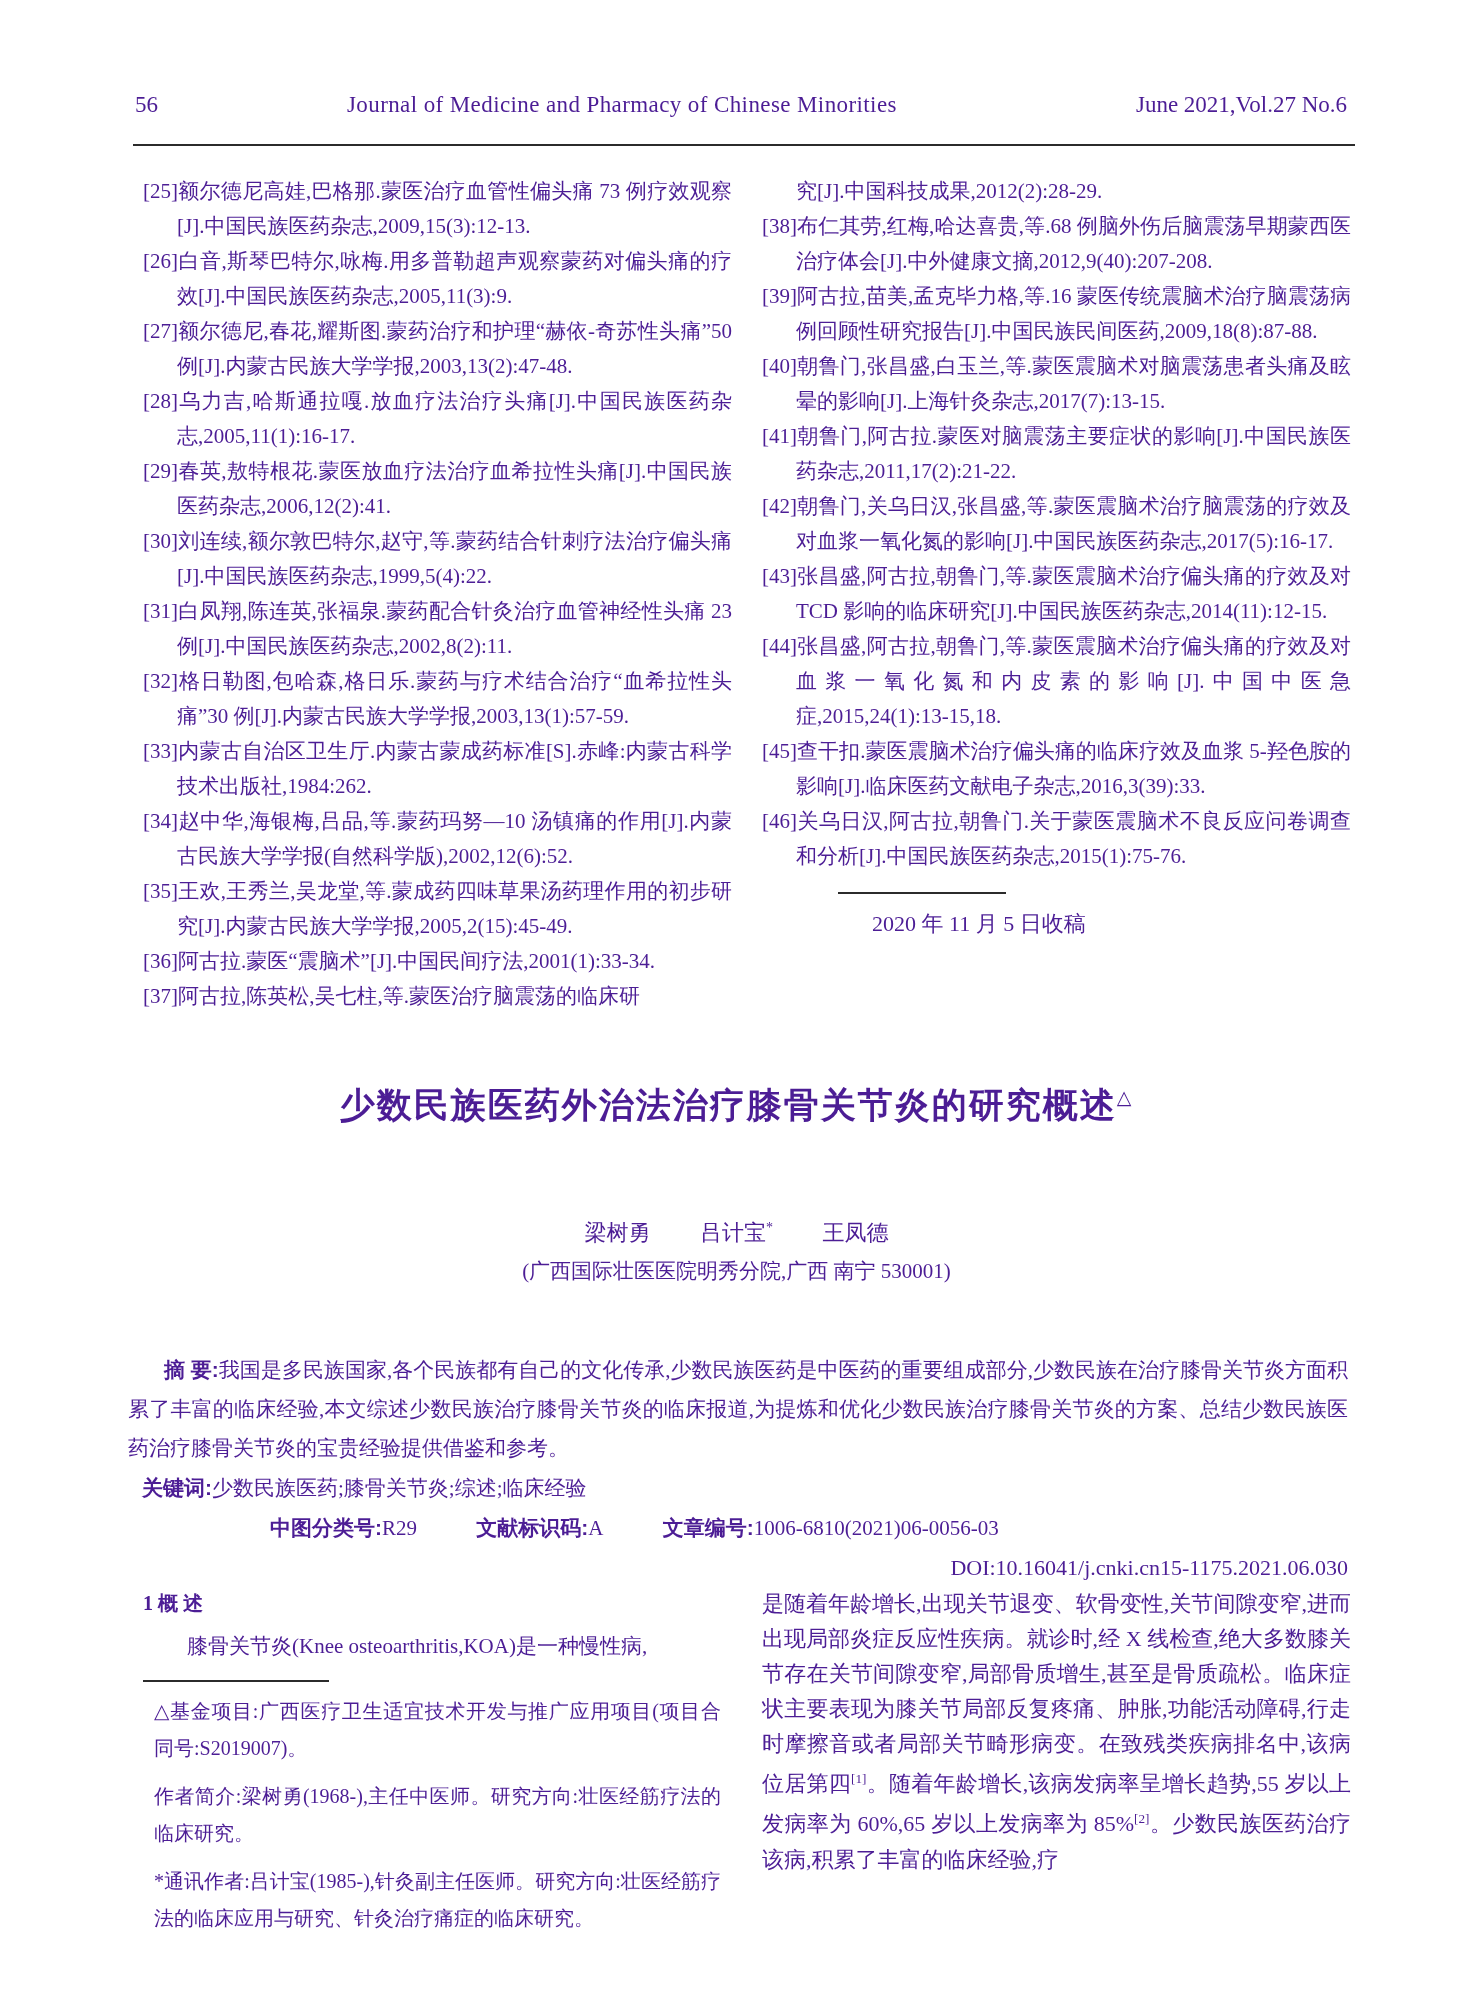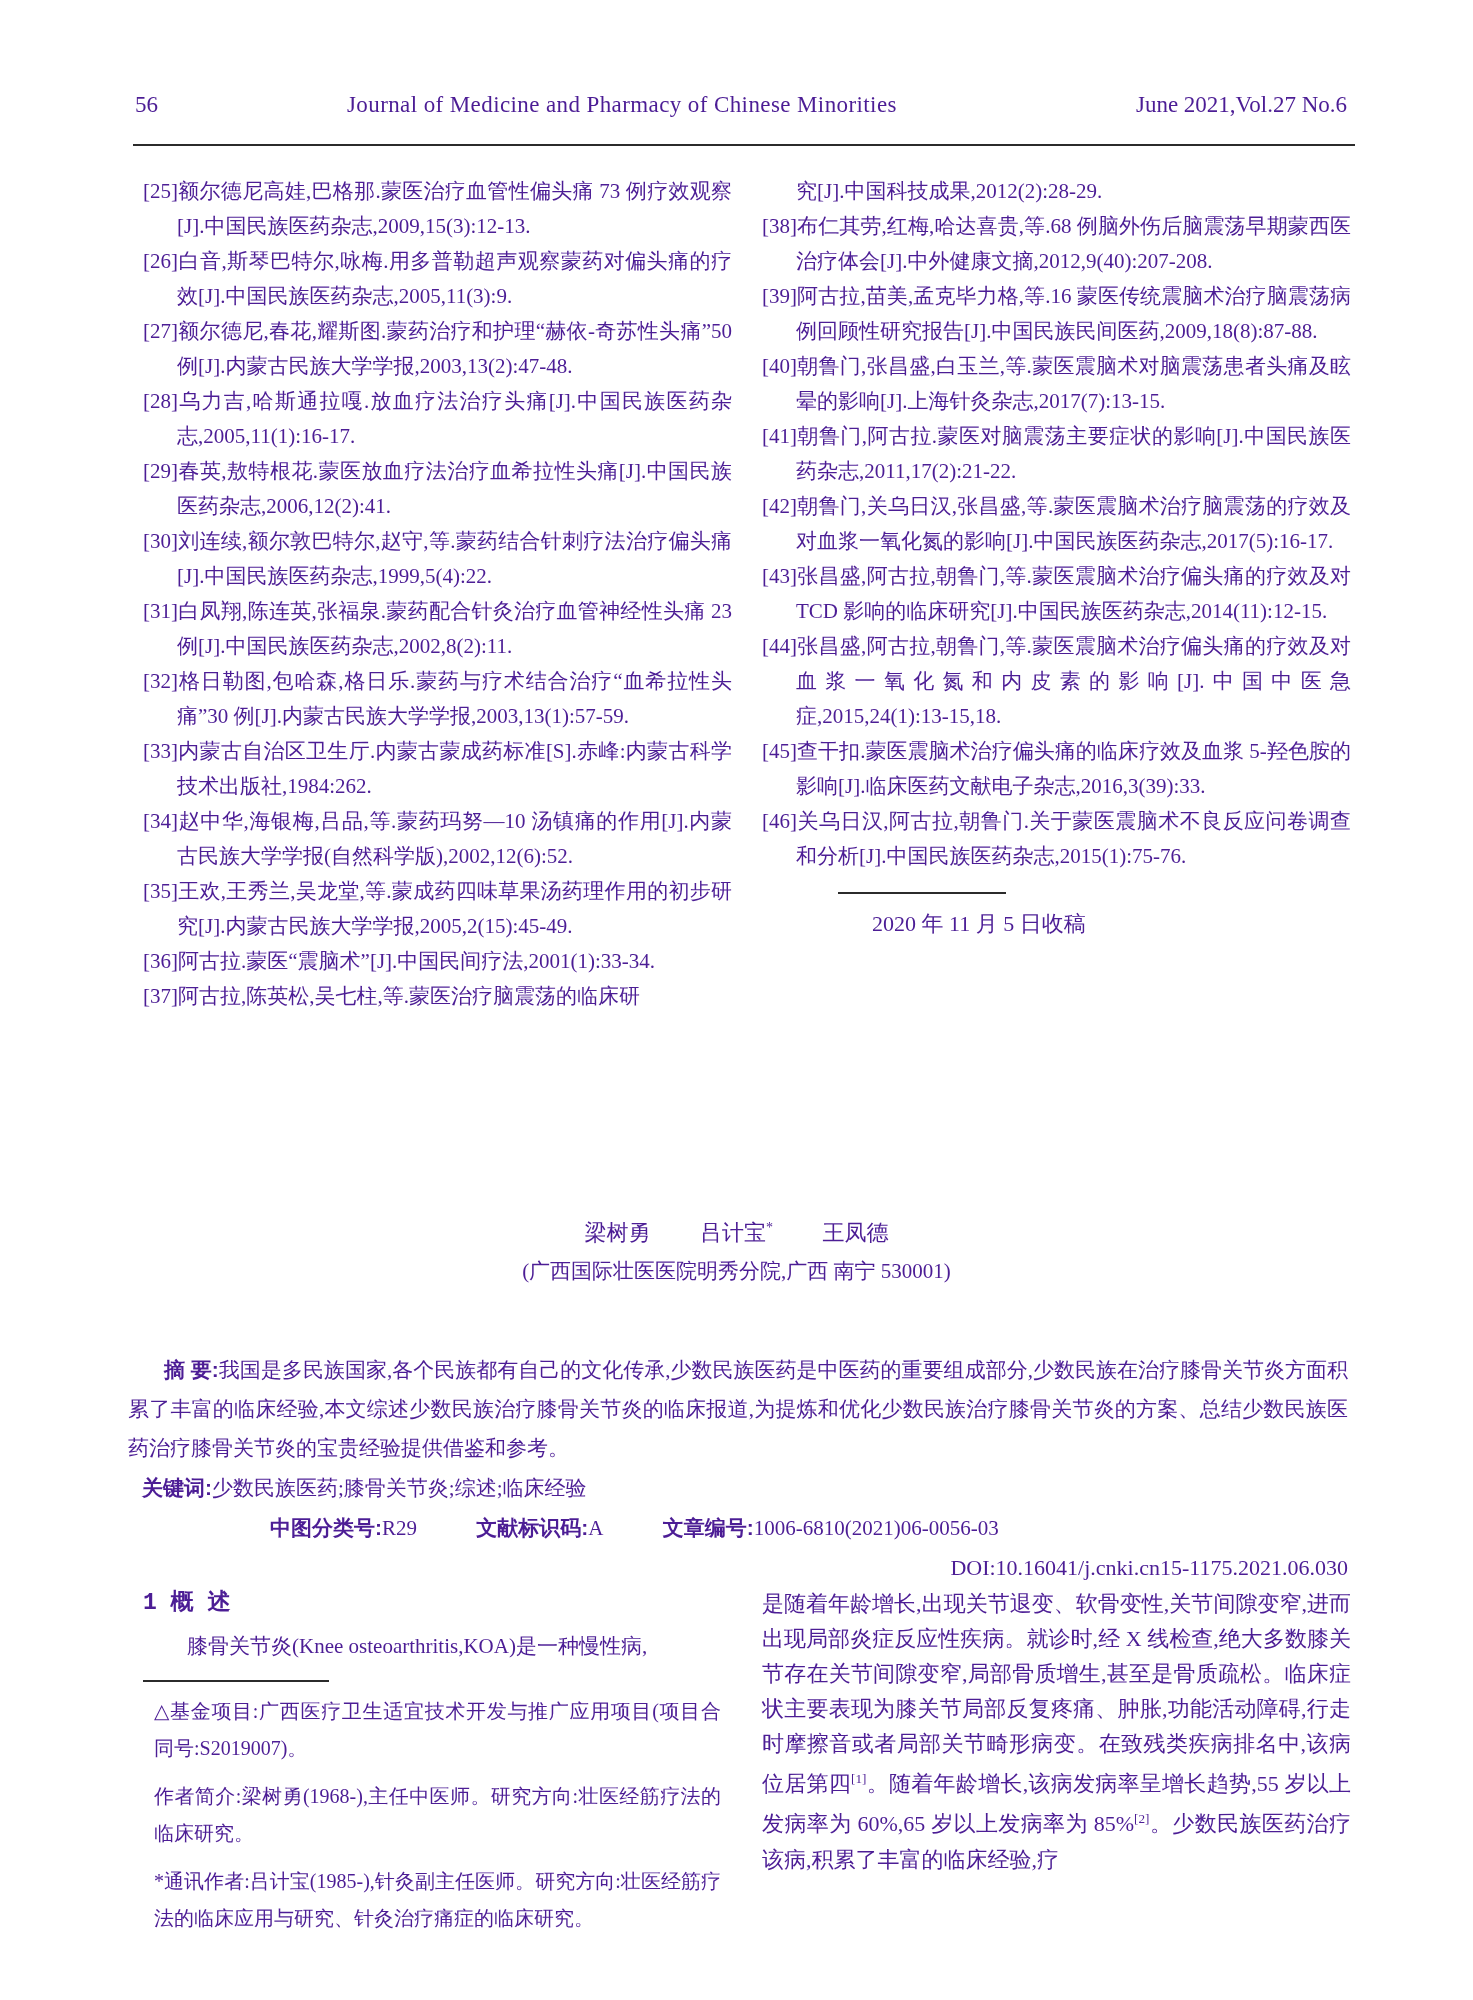--- a/index.html
+++ b/index.html
@@ -34,22 +34,22 @@
   .abstract p{margin:0;}
   .abs-p{text-indent:36px;}
   .lbl{font-family:"Liberation Sans","DejaVu Sans",sans-serif;font-weight:bold;}
   .kw-p{text-indent:14px;}
   .meta-p{padding-left:142px;text-align:left;}
   .meta-p .pair{margin-right:54px;white-space:nowrap;}
   .doi-p{text-align:right;font-size:22px;}
   
   .bottom{position:absolute;top:1586px;left:143px;width:1208px;display:flex;gap:30px;}
   .bcol{width:589px;font-size:22px;line-height:35px;text-align:justify;}
-  .sec-h{font-family:Liberation Mono, monospace;font-weight:bold;
-         font-size:23px;margin:0;}
+  .sec-h{font-family:Liberation Serif, serif;font-weight:bold;
+         font-size:20px;margin:0;}
   .lead{margin:8px 0 0 0;text-indent:44px;font-size:21px;}
   .fn-rule{width:186px;border-top:2px solid #2b2b2b;margin:16px 0 8px 0;}
   .fns{font-size:20px;line-height:37px;}
   .fns p{margin:11px;}
   .body-r p{margin:0;}
   sup{font-size:.6em;}
 </style>
 </head>
 <body>
 
@@ -86,20 +86,21 @@
       <div class="ref"><span>[42]</span><span>朝鲁门,关乌日汉,张昌盛,等.蒙医震脑术治疗脑震荡的疗效及对血浆一氧化氮的影响[J].中国民族医药杂志,2017(5):16-17.</span></div>
       <div class="ref"><span>[43]</span><span>张昌盛,阿古拉,朝鲁门,等.蒙医震脑术治疗偏头痛的疗效及对 TCD 影响的临床研究[J].中国民族医药杂志,2014(11):12-15.</span></div>
       <div class="ref"><span>[44]</span><span>张昌盛,阿古拉,朝鲁门,等.蒙医震脑术治疗偏头痛的疗效及对血浆一氧化氮和内皮素的影响[J].中国中医急症,2015,24(1):13-15,18.</span></div>
       <div class="ref"><span>[45]</span><span>查干扣.蒙医震脑术治疗偏头痛的临床疗效及血浆 5-羟色胺的影响[J].临床医药文献电子杂志,2016,3(39):33.</span></div>
       <div class="ref"><span>[46]</span><span>关乌日汉,阿古拉,朝鲁门.关于蒙医震脑术不良反应问卷调查和分析[J].中国民族医药杂志,2015(1):75-76.</span></div>
       <div class="received-rule"></div>
       <div class="received">2020 年 11 月 5 日收稿</div>
     </div>
   </div>
 
+  <div class="title"><span>少数民族医药外治法治疗膝骨关节炎的研究概述</span><sup>△</sup></div>
 
   <div class="authors">
     <span class="au"><span>梁树勇</span><sup></sup></span>
     <span class="au"><span>吕计宝</span><sup>*</sup></span>
     <span class="au"><span>王凤德</span><sup></sup></span>
   </div>
 
   <div class="affil">(广西国际壮医医院明秀分院,广西 南宁 530001)</div>
 
   <div class="abstract">

